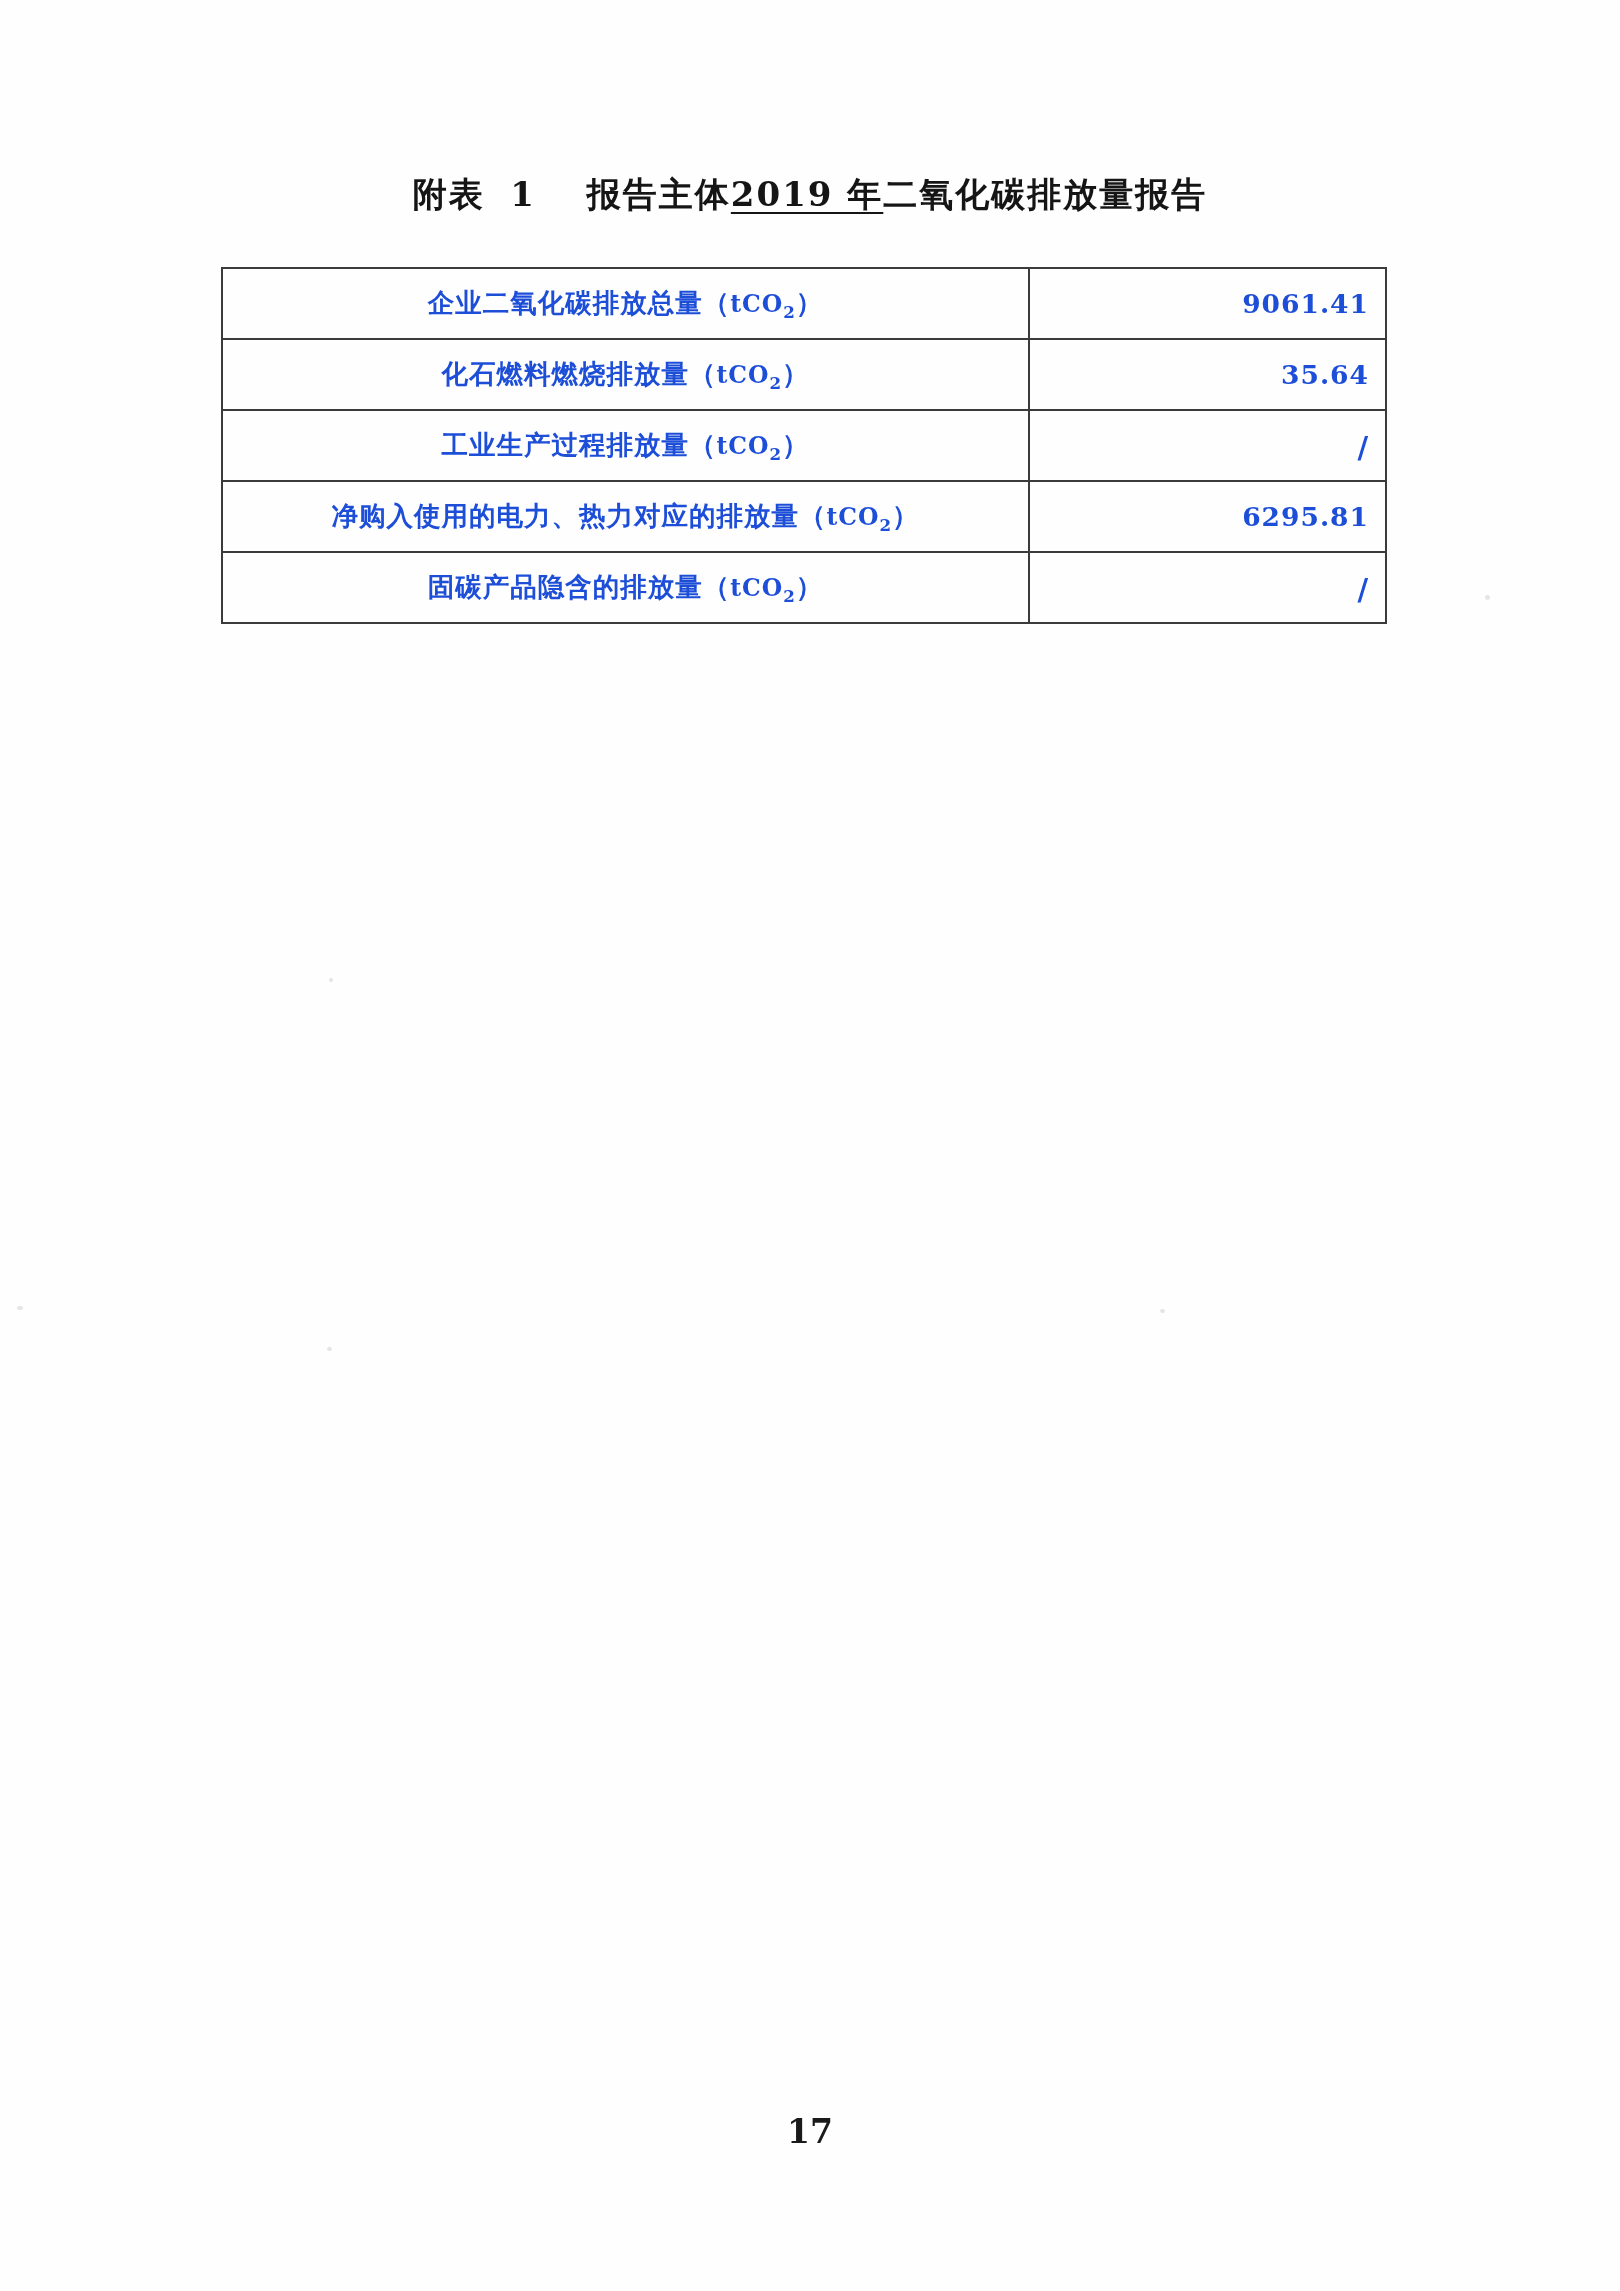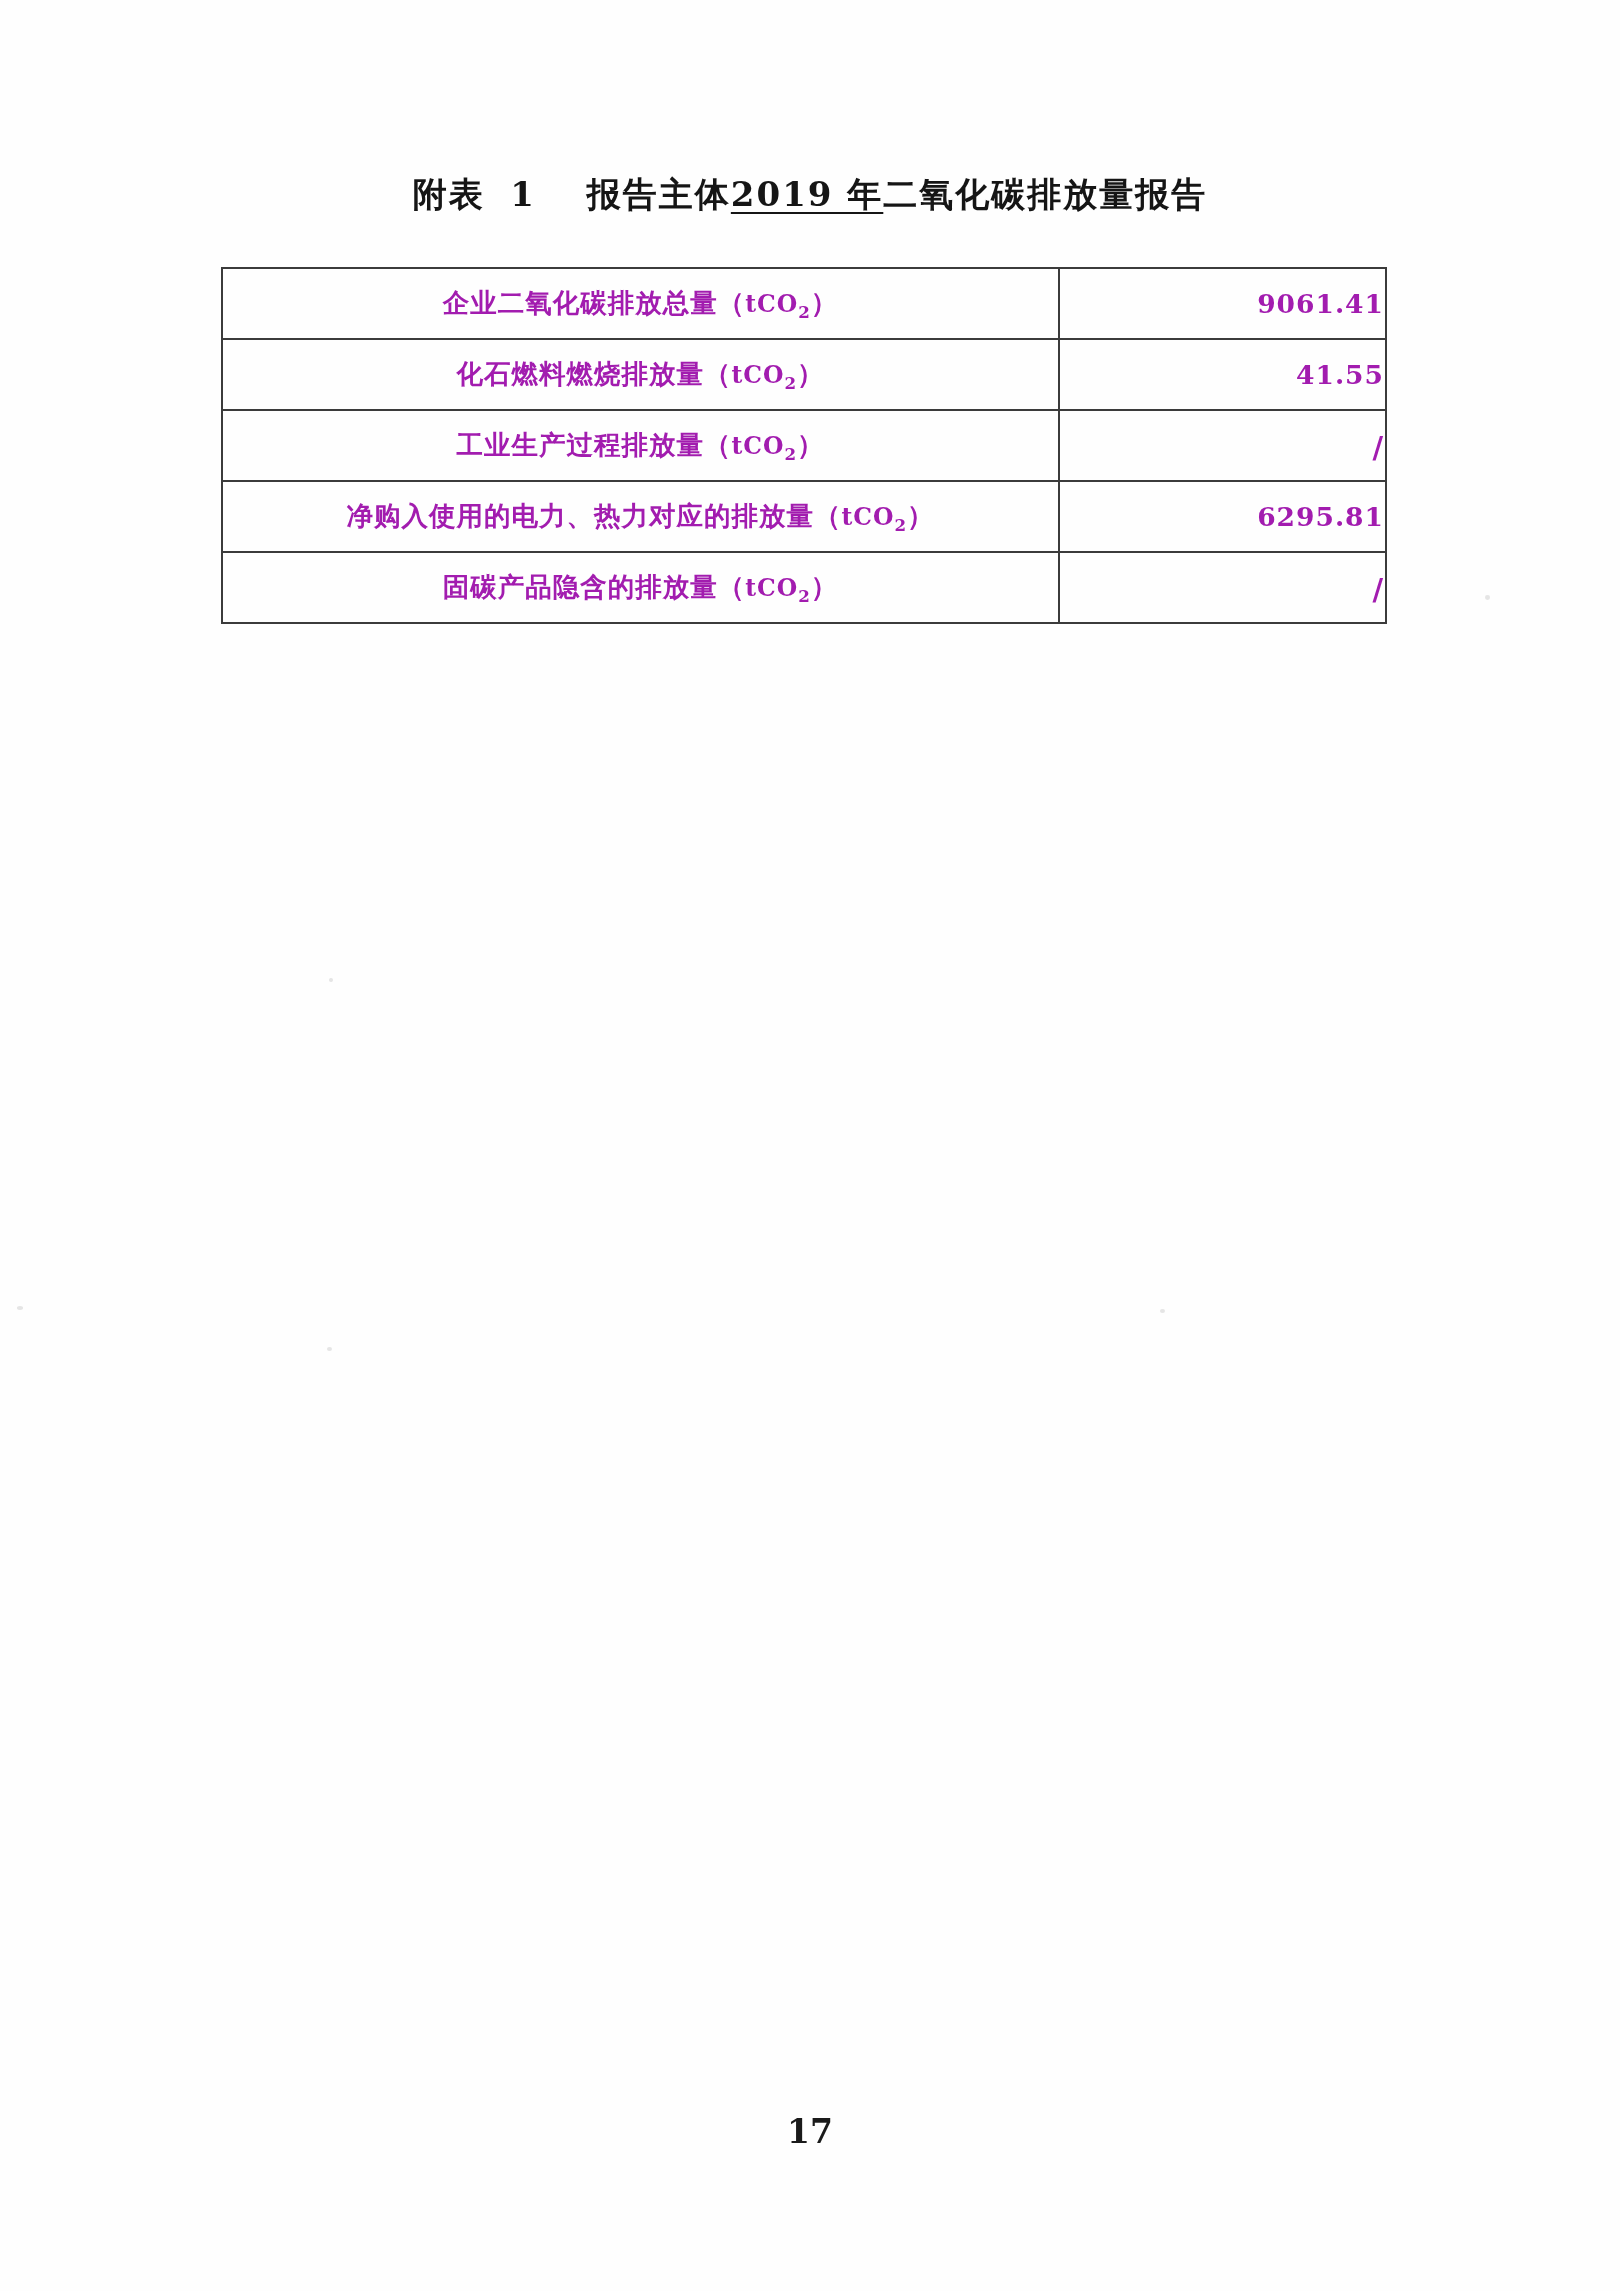--- a/index.html
+++ b/index.html
@@ -57,22 +57,22 @@
     left: 221px;
     top: 267px;
     width: 1166px;
     border-collapse: collapse;
     table-layout: fixed;
   }
   table.emissions td {
     border: 2px solid #3b3b3b;
     height: 69px;
     font-size: 26.5px;
-    padding: 0 1px;
-    color: #a21caf;
+    padding: 0 16px;
+    color: #1d4ed8;
   }
   td.label {
     text-align: center;
     letter-spacing: 1px;
   }
   td.value {
     text-align: right;
     width: 323px;
     font-family: "DejaVu Serif", "Liberation Serif", serif;
     letter-spacing: 1px;
@@ -115,21 +115,21 @@
   </div>
 
   <table class="emissions">
     <tbody>
       <tr>
         <td class="label"><span>企业二氧化碳排放总量（</span><span class="unit"><span>tCO</span><sub>2</sub></span><span>）</span></td>
         <td class="value">9061.41</td>
       </tr>
       <tr>
         <td class="label"><span>化石燃料燃烧排放量（</span><span class="unit"><span>tCO</span><sub>2</sub></span><span>）</span></td>
-        <td class="value">41.55</td>
+        <td class="value">35.64</td>
       </tr>
       <tr>
         <td class="label"><span>工业生产过程排放量（</span><span class="unit"><span>tCO</span><sub>2</sub></span><span>）</span></td>
         <td class="value"><span class="slash">/</span></td>
       </tr>
       <tr>
         <td class="label"><span>净购入使用的电力、热力对应的排放量（</span><span class="unit"><span>tCO</span><sub>2</sub></span><span>）</span></td>
         <td class="value">6295.81</td>
       </tr>
       <tr>

